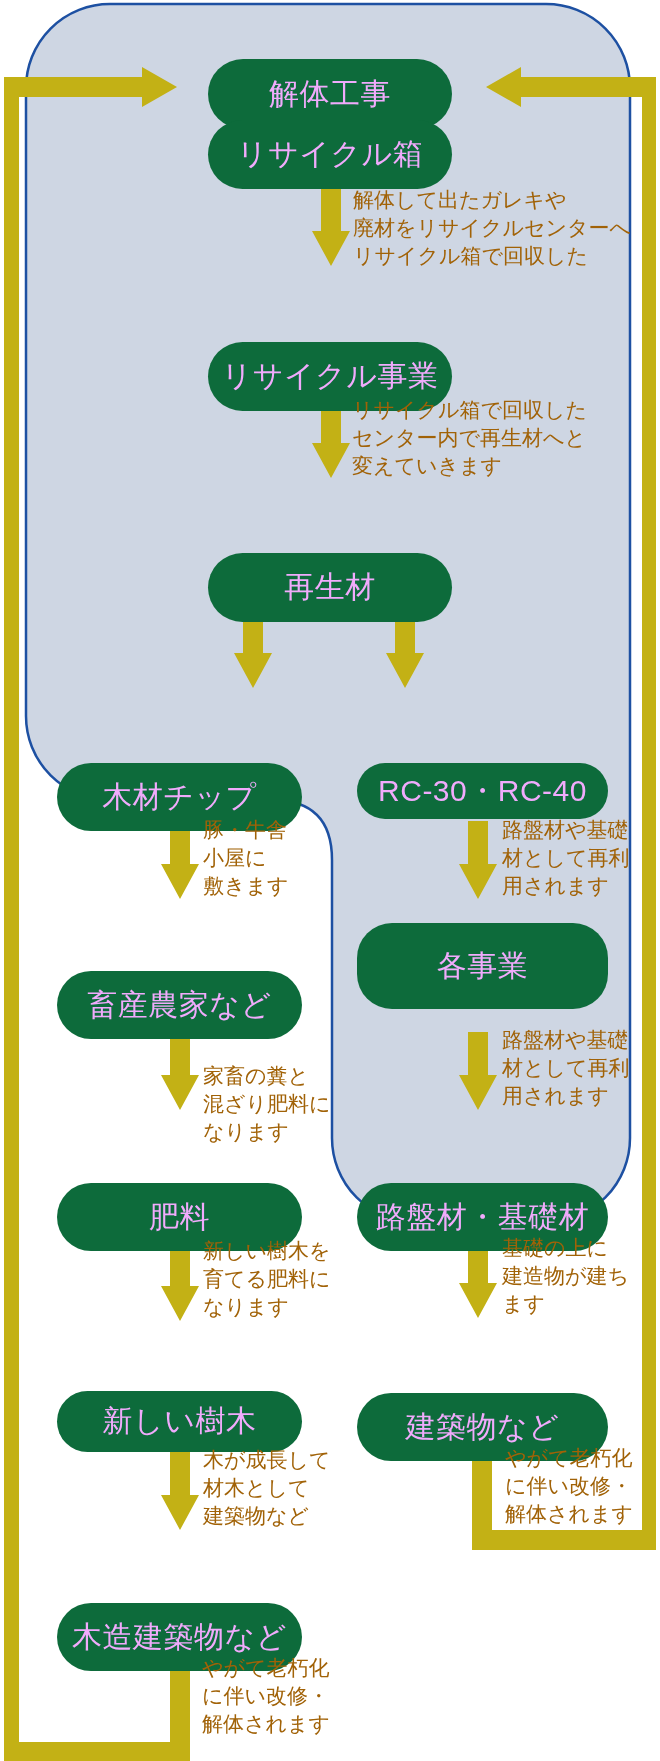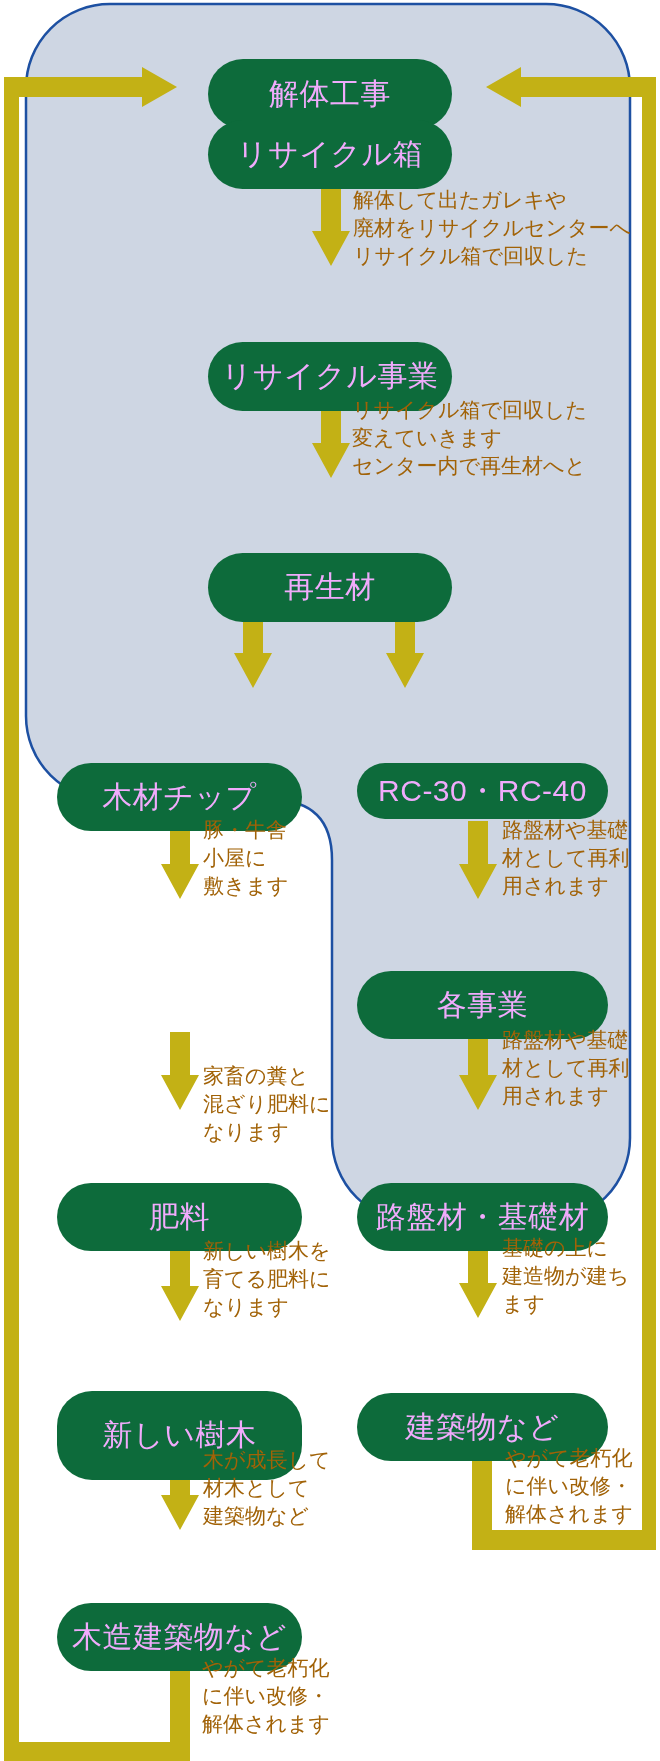--- a/index.html
+++ b/index.html
@@ -82,36 +82,37 @@
       <rect x="642" y="87" width="14" height="1463"></rect>
     </g>
   </svg>
 
   <div class="pill" style="left:208px;top:18px;width:244px;height:70px;">解体工事</div>
   <div class="pill" style="left:208px;top:79px;width:244px;height:69px;">リサイクル箱</div>
   <div class="pill" style="left:208px;top:301px;width:244px;height:69px;">リサイクル事業</div>
   <div class="pill" style="left:208px;top:512px;width:244px;height:69px;">再生材</div>
   <div class="pill" style="left:57px;top:722px;width:245px;height:68px;">木材チップ</div>
   <div class="pill" style="left:357px;top:722px;width:251px;height:56px;">RC-30・RC-40</div>
-  <div class="pill" style="left:357px;top:930px;width:251px;height:68px;">各事業</div>
+  <div class="pill" style="left:57px;top:930px;width:245px;height:68px;">畜産農家など</div>
+  <div class="pill" style="left:357px;top:882px;width:251px;height:86px;">各事業</div>
   <div class="pill" style="left:57px;top:1142px;width:245px;height:68px;">肥料</div>
   <div class="pill" style="left:357px;top:1142px;width:251px;height:68px;">路盤材・基礎材</div>
-  <div class="pill" style="left:57px;top:1350px;width:245px;height:89px;">新しい樹木</div>
+  <div class="pill" style="left:57px;top:1350px;width:245px;height:61px;">新しい樹木</div>
   <div class="pill" style="left:357px;top:1352px;width:251px;height:68px;">建築物など</div>
   <div class="pill" style="left:57px;top:1562px;width:245px;height:68px;">木造建築物など</div>
 
   <div class="note" style="left:353px;top:186px;">
     <div>解体して出たガレキや</div>
     <div>廃材をリサイクルセンターへ</div>
     <div>リサイクル箱で回収した</div>
   </div>
   <div class="note" style="left:352px;top:396px;">
     <div>リサイクル箱で回収した</div>
+    <div>センター内で再生材へと</div>
     <div>変えていきます</div>
-    <div>センター内で再生材へと</div>
   </div>
   <div class="note" style="left:203px;top:816px;">
     <div>豚・牛舎</div>
     <div>小屋に</div>
     <div>敷きます</div>
   </div>
   <div class="note" style="left:203px;top:1062px;">
     <div>家畜の糞と</div>
     <div>混ざり肥料に</div>
     <div>なります</div>

